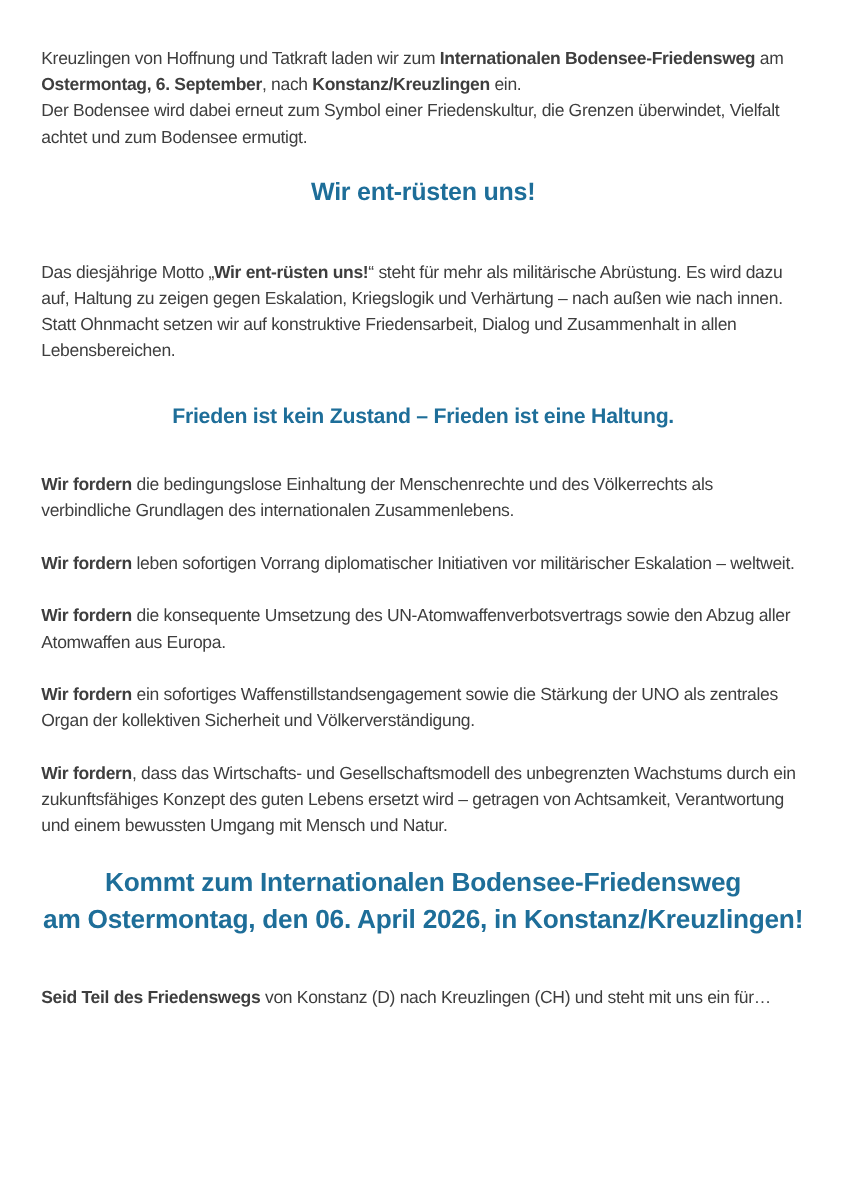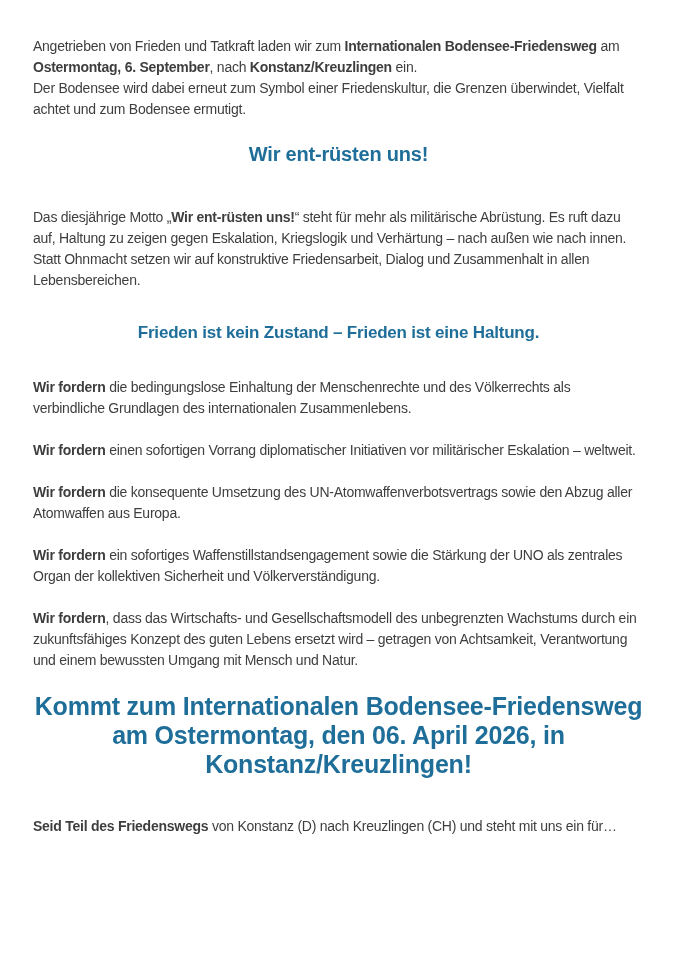--- a/index.html
+++ b/index.html
@@ -38,51 +38,51 @@
     line-height: 27px;
     margin: 17px 0 39px 0;
   }
   .statement-heading {
     font-size: 17px;
     line-height: 22px;
     margin: 31px 0 33px 0;
     text-align: center;
   }
   .cta-heading {
-    font-size: 25px;
+    font-size: 21px;
     line-height: 29px;
     margin: 14px 0 37px 0;
   }
 </style>
 </head>
 <body>
 
 <div class="page">
 
   <p class="body-text">
-    <span>Angetrieben von Frieden und Tatkraft laden wir zum </span><span class="b">Internationalen Bodensee-Friedensweg</span><span> am </span><span class="b">Ostermontag, 6. September</span><span>, nach </span><span class="b">Konstanz/Kreuzlingen</span><span> ein.</span><br>
+    <span>Kreuzlingen von Hoffnung und Tatkraft laden wir zum </span><span class="b">Internationalen Bodensee-Friedensweg</span><span> am </span><span class="b">Ostermontag, 6. September</span><span>, nach </span><span class="b">Konstanz/Kreuzlingen</span><span> ein.</span><br>
     <span>Der Bodensee wird dabei erneut zum Symbol einer Friedenskultur, die Grenzen überwindet, Vielfalt achtet und zum Bodensee ermutigt.</span>
   </p>
 
   <div class="heading motto-heading">
     <span>Wir ent-rüsten uns!</span><br>
   </div>
 
   <p class="body-text">
-    <span>Das diesjährige Motto „</span><span class="b">Wir ent-rüsten uns!</span><span>“ steht für mehr als militärische Abrüstung. Es ruft dazu auf, Haltung zu zeigen gegen Eskalation, Kriegslogik und Verhärtung – nach außen wie nach innen. Statt Ohnmacht setzen wir auf konstruktive Friedensarbeit, Dialog und Zusammenhalt in allen Lebensbereichen.</span>
+    <span>Das diesjährige Motto „</span><span class="b">Wir ent-rüsten uns!</span><span>“ steht für mehr als militärische Abrüstung. Es wird dazu auf, Haltung zu zeigen gegen Eskalation, Kriegslogik und Verhärtung – nach außen wie nach innen. Statt Ohnmacht setzen wir auf konstruktive Friedensarbeit, Dialog und Zusammenhalt in allen Lebensbereichen.</span>
   </p>
 
   <div class="heading statement-heading">Frieden ist kein Zustand – Frieden ist eine Haltung.</div>
 
   <p class="body-text">
     <span class="b">Wir fordern</span><span> die bedingungslose Einhaltung der Menschenrechte und des Völkerrechts als verbindliche Grundlagen des internationalen Zusammenlebens.</span>
   </p>
 
   <p class="body-text">
-    <span class="b">Wir fordern</span><span> einen sofortigen Vorrang diplomatischer Initiativen vor militärischer Eskalation – weltweit.</span>
+    <span class="b">Wir fordern</span><span> leben sofortigen Vorrang diplomatischer Initiativen vor militärischer Eskalation – weltweit.</span>
   </p>
 
   <p class="body-text">
     <span class="b">Wir fordern</span><span> die konsequente Umsetzung des UN-Atomwaffenverbotsvertrags sowie den Abzug aller Atomwaffen aus Europa.</span>
   </p>
 
   <p class="body-text">
     <span class="b">Wir fordern</span><span> ein sofortiges Waffenstillstandsengagement sowie die Stärkung der UNO als zentrales Organ der kollektiven Sicherheit und Völkerverständigung.</span>
   </p>
 

